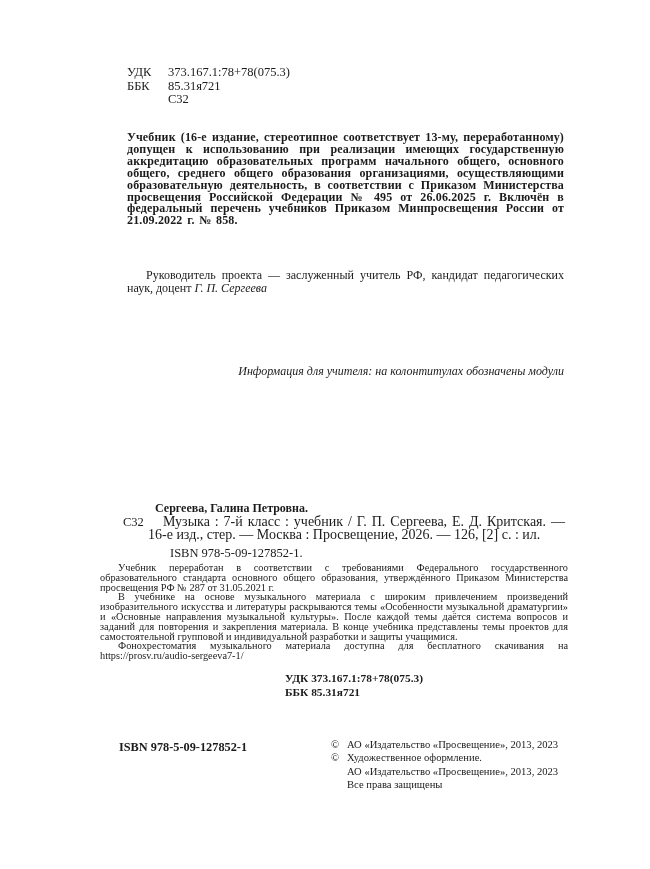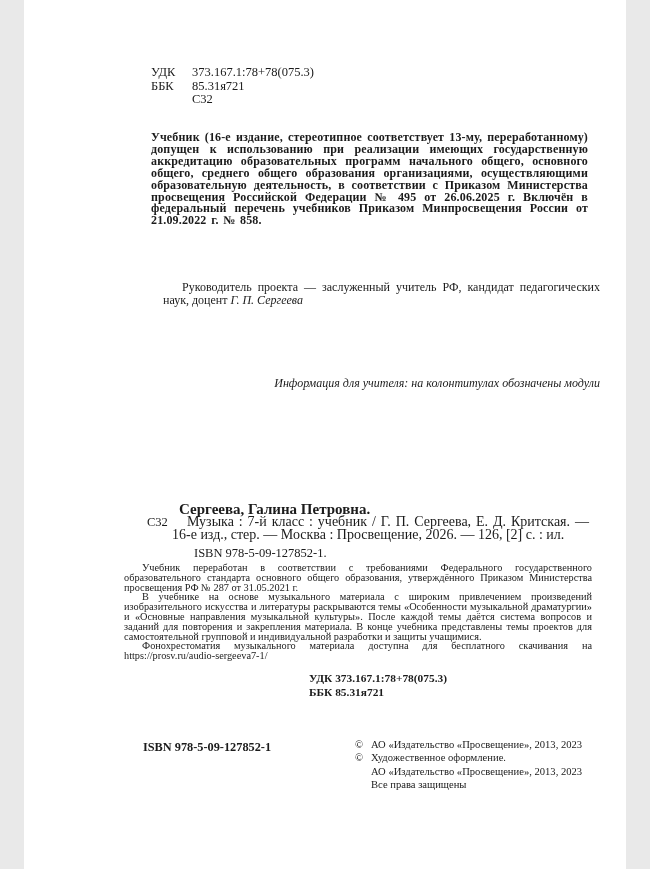--- a/index.html
+++ b/index.html
@@ -1,18 +1,18 @@
 <!DOCTYPE html>
 <html><head>
 <meta charset="utf-8">
 <style>
   html, body { margin: 0; padding: 0; background: #e9e9e9; }
   .page {
     position: relative;
-    width: 602px;
+    width: 650px;
     height: 869px;
     margin: 0 auto;
     background: #ffffff;
     color: #1b1b1b;
     font-family: "Liberation Serif", "DejaVu Serif", serif;
     overflow: hidden;
   }
   .abs { position: absolute; }
 
   
@@ -24,29 +24,29 @@
   .approval {
     left: 127px; top: 132px; width: 437px;
     font-weight: bold; font-size: 12px; line-height: 11.9px;
     text-align: justify; letter-spacing: 0.15px; word-spacing: 1.5px;
     margin: 0;
   }
 
   .midpara {
     left: 127px; width: 437px;
     font-size: 12px; line-height: 13.2px;
-    text-align: justify; text-indent: 19px; margin: 12px;
+    text-align: justify; text-indent: 19px; margin: 0;
   }
   .lead { top: 269px; }
   .credits { top: 315px; }
   .note { top: 365px; text-align: right; font-style: italic; }
   .italic { font-style: italic; }
 
   
-  .cat-author { left: 155px; top: 501px; font-weight: bold; font-size: 15px; }
+  .cat-author { left: 155px; top: 501px; font-weight: bold; font-size: 12px; }
   .cat-code { left: 123px; top: 515px; font-size: 12.5px; }
   .cat-desc {
     left: 148px; top: 515px; width: 417px;
     font-size: 14px; line-height: 13.4px;
     text-align: justify; text-indent: 15px; margin: 0;
   }
   .isbn-line { left: 170px; top: 546px; font-size: 12.5px; }
 
   
   .annotation { left: 100px; top: 563px; width: 468px; font-size: 10.3px; line-height: 9.8px; }

